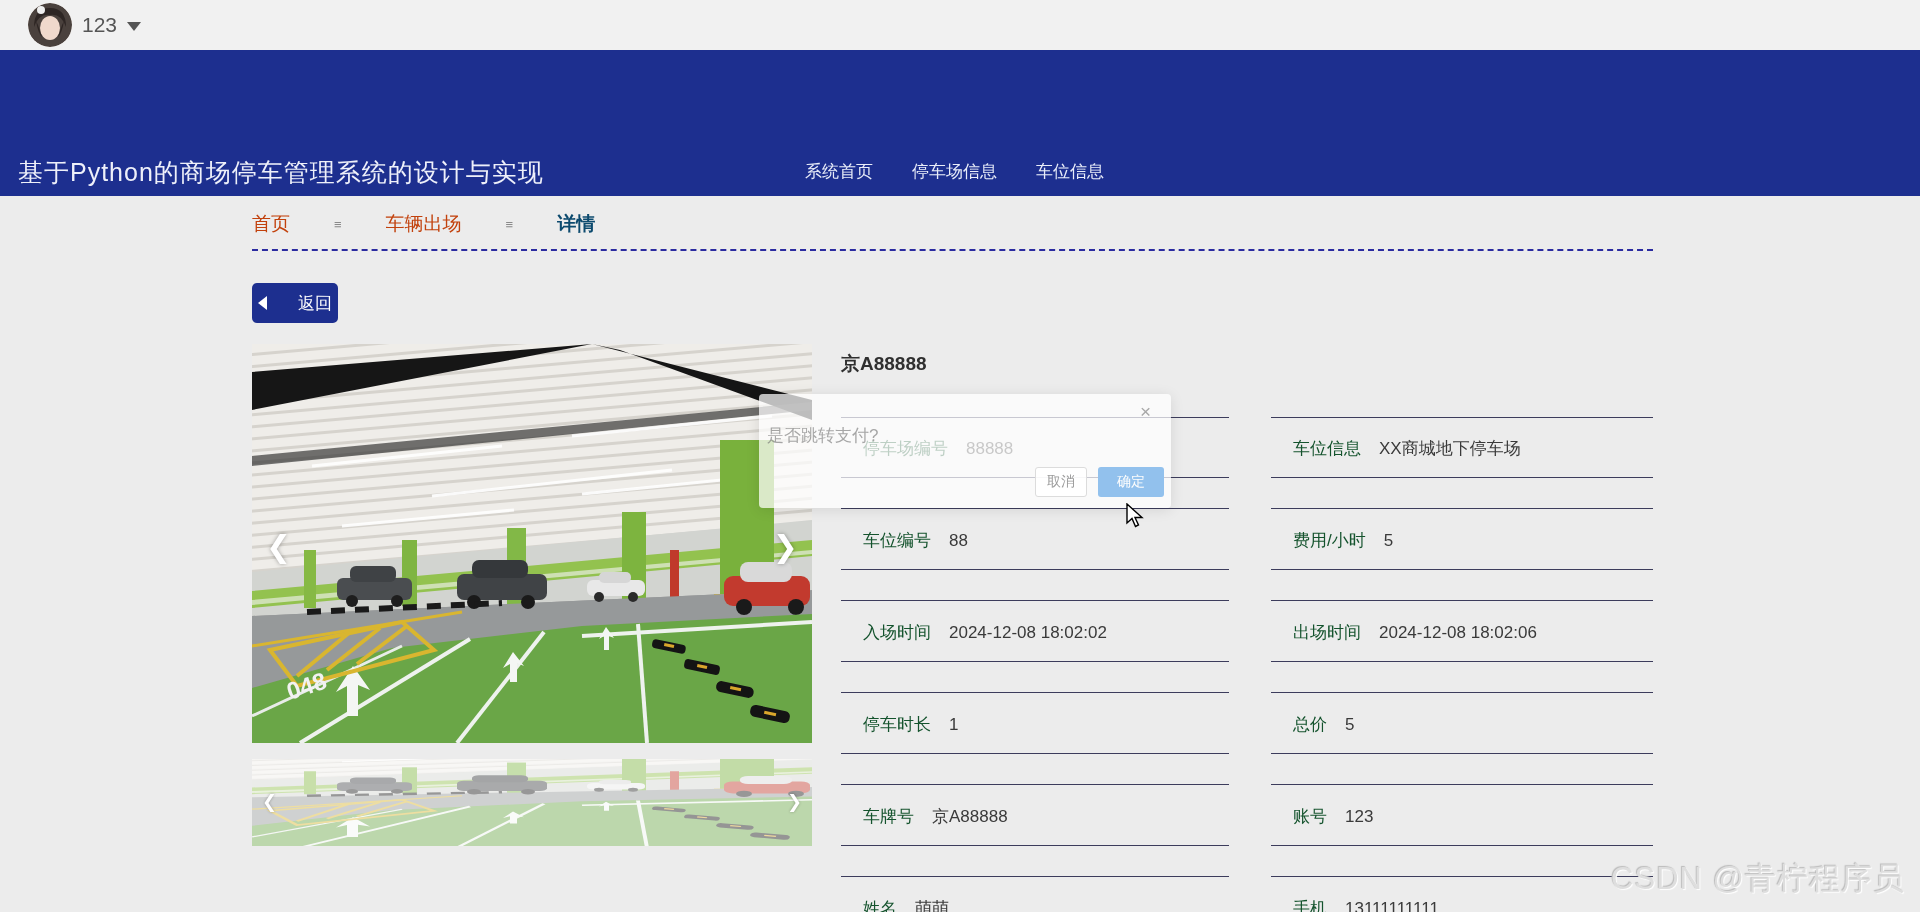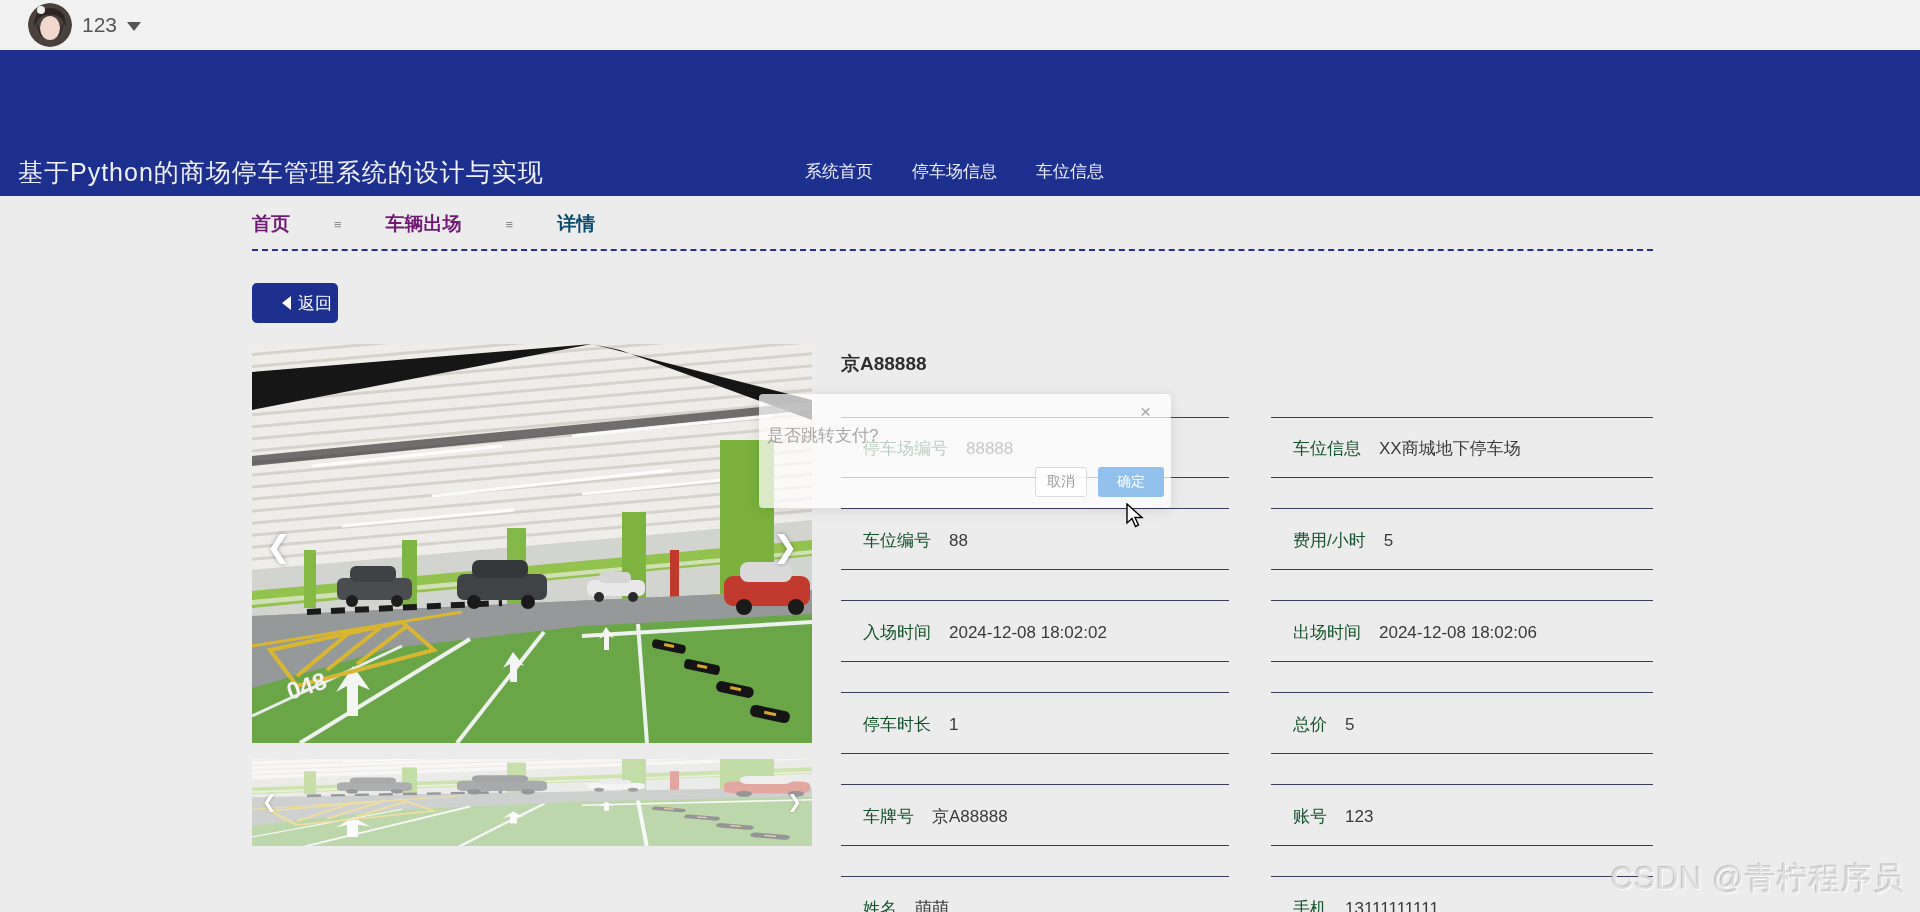--- a/index.html
+++ b/index.html
@@ -15,27 +15,27 @@
   .avatar{width:44px;height:44px;border-radius:50%;overflow:hidden;background:#d8cfc9;flex:0 0 auto;}
   .username{font-size:21px;color:#555;}
   .caret{width:0;height:0;border-left:7px solid transparent;border-right:7px solid transparent;border-top:9px solid #555;margin-top:2px;}
   
   .header{position:absolute;left:0;top:50px;width:1920px;height:146px;background:#1d2f8f;padding-left:28px;}
   .header-title{position:absolute;left:18px;top:106px;font-size:25px;color:#eef0fa;letter-spacing:1px;}
   .nav{position:absolute;left:805px;top:110px;display:flex;gap:39px;}
   .nav-item{font-size:17px;color:#e9edf9;cursor:pointer;white-space:nowrap;}
   
   .breadcrumb{position:absolute;left:252px;top:206px;height:36px;display:flex;align-items:center;gap:44px;}
-  .crumb{font-size:19px;font-weight:bold;color:#701a75;}
+  .crumb{font-size:19px;font-weight:normal;color:#c2410c;}
   .crumb.muted{font-weight:bold;color:#0c4a6e;}
   .crumb-sep{font-size:13px;color:#8a8a8a;}
   .dashed-line{position:absolute;left:252px;top:249px;width:1401px;border-top:2px dashed #2b2ba0;}
   
   .back-btn{position:absolute;left:252px;top:283px;width:86px;height:40px;background:#1d2f8f;border:none;
-    border-radius:5px;color:#fff;font-size:17px;display:flex;align-items:center;justify-content:flex-end;gap:7px;cursor:pointer;
+    border-radius:5px;color:#fff;font-size:17px;display:flex;align-items:center;justify-content:space-between;gap:7px;cursor:pointer;
     font-family:inherit;}
   .back-tri{width:0;height:0;border-top:7px solid transparent;border-bottom:7px solid transparent;border-right:9px solid #fff;}
   
   .carousel-main{position:absolute;left:252px;top:344px;width:560px;height:399px;overflow:hidden;background:#9a9a9a;}
   .carousel-main svg{display:block;}
   .carousel-thumb{position:absolute;left:252px;top:759px;width:560px;height:87px;overflow:hidden;background:#cfcfcb;}
   .thumb-wash{position:absolute;left:0;top:0;width:100%;height:100%;background:rgba(255,255,255,0.55);}
   .car-arrow{position:absolute;color:#fff;font-size:30px;line-height:30px;cursor:pointer;z-index:5;
     text-shadow:0 0 4px rgba(0,0,0,0.35);user-select:none;}
   .car-arrow.prev{left:14px;top:188px;}

